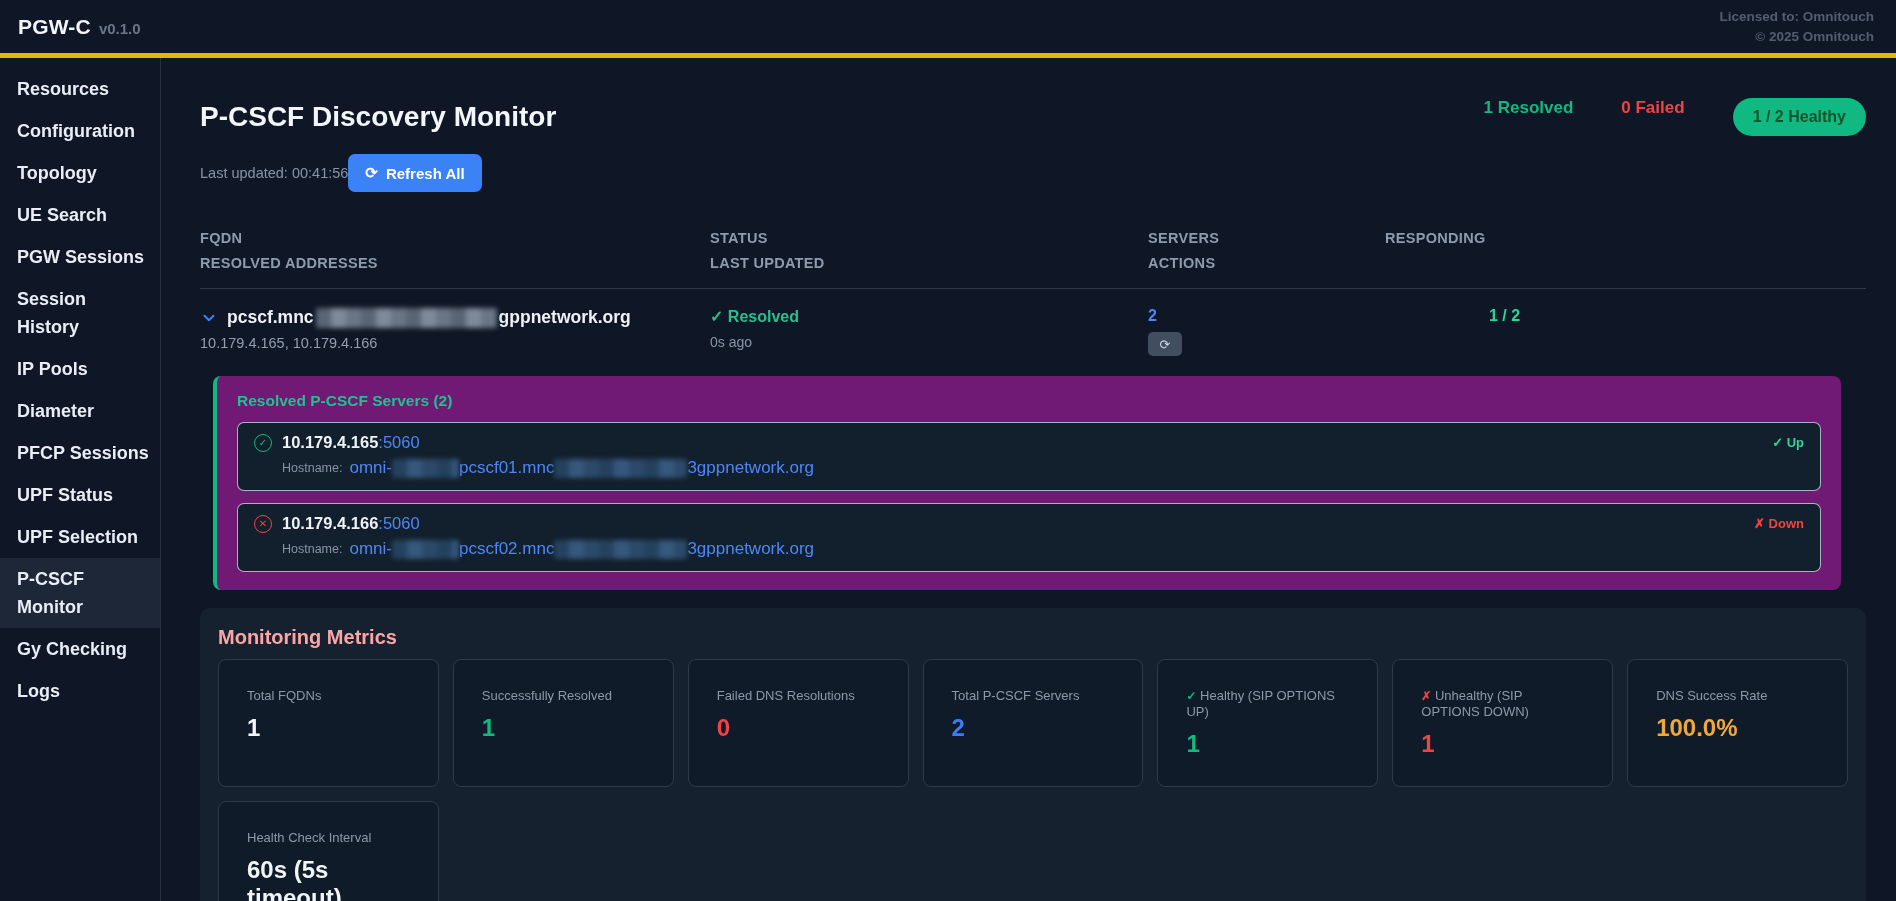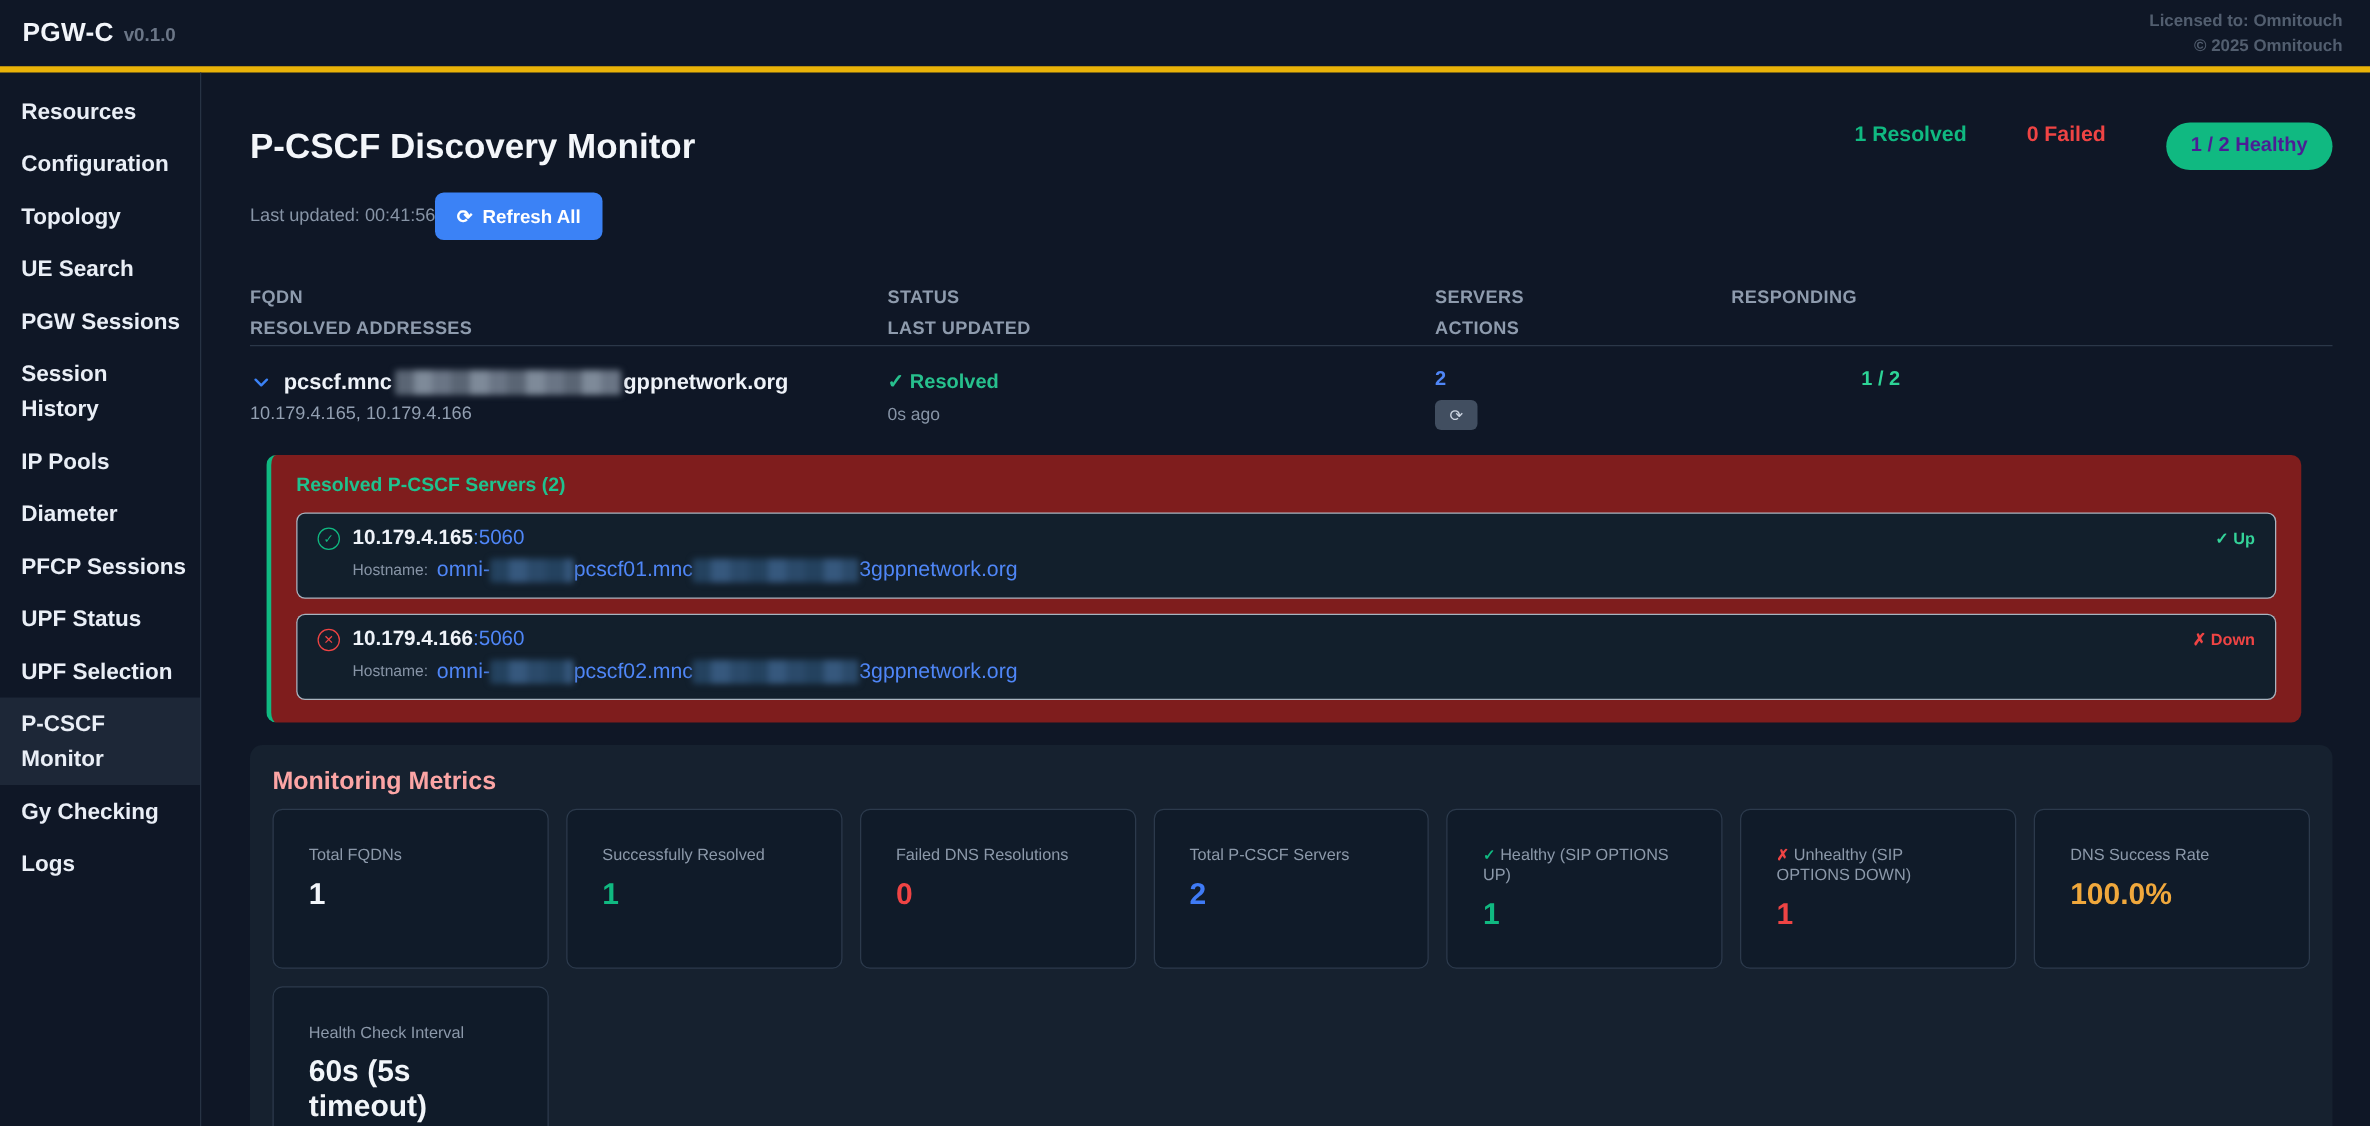--- a/index.html
+++ b/index.html
@@ -22,46 +22,46 @@
   .nav-item { padding:7px 10px 7px 17px; line-height:28px; cursor:pointer; }
   .nav-item.active { background:#1d2737; }
 
   
   .main { flex:1; padding:40px 30px 0 39px; min-width:0; }
   .hrow { display:flex; justify-content:space-between; align-items:center; }
   h1 { font-size:28px; font-weight:bold; color:#f3f6fa; }
   .stats { display:flex; align-items:flex-start; gap:48px; }
   .stat-res { color:#10b981; font-weight:bold; font-size:17px; }
   .stat-fail { color:#ef4444; font-weight:bold; font-size:17px; }
-  .badge { background:#10b981; color:#4c1d95; font-weight:bold; font-size:16px;
+  .badge { background:#10b981; color:#14532d; font-weight:bold; font-size:16px;
            padding:10px 20px; border-radius:20px; }
   .hrow2 { display:flex; align-items:center; margin-top:18px; }
   .updated { color:#8794a6; font-size:14.5px; }
   .btn-refresh { background:#3b82f6; color:#fff; font-weight:bold; font-size:15px;
                  padding:10px 17px; border-radius:7px; border:none; display:flex; gap:8px;
                  align-items:center; cursor:pointer; font-family:inherit; }
 
   
   .thead { display:grid; grid-template-columns:510px 438px 237px 1fr; margin-top:34px;
-           border-bottom:1px solid #2b3748; color:#8e9bad;
+           padding-bottom:12px; border-bottom:1px solid #2b3748; color:#8e9bad;
            font-weight:bold; font-size:14.5px; letter-spacing:0.3px; line-height:25px; }
   .thead span { display:block; }
   .trow { display:grid; grid-template-columns:510px 438px 237px 1fr; padding-top:18px; }
   .fqdn-line { display:flex; gap:9px; cursor:pointer; }
   .fqdn { font-size:17.5px; font-weight:bold; color:#eef2f8; white-space:nowrap; }
   .ips { margin-top:7px; color:#929fb1; font-size:14.5px; }
   .st-res { color:#27c08d; font-size:16px; font-weight:600; }
   .age { margin-top:8px; color:#8794a6; font-size:14px; }
   .srv-count { color:#4f86f7; font-size:16px; font-weight:bold; }
   .btn-mini { margin-top:7px; width:34px; height:24px; background:#414e60; border:none;
               border-radius:5px; color:#ccd5e1; font-size:13px; cursor:pointer; display:block; }
   .resp { color:#2dd496; font-size:16px; font-weight:600; padding-left:104px; }
 
   
-  .xpanel { margin:20px 25px 0 13px; background:#7f1d1d; border-left:4px solid #10b981;
+  .xpanel { margin:20px 25px 0 13px; background:#701a75; border-left:4px solid #10b981;
             border-radius:8px; padding:16px 20px 18px; }
   .xtitle { color:#1fc28e; font-size:15.5px; font-weight:600; margin-bottom:12px; }
   .scard { background:#121f2c; border:1px solid rgba(206,217,229,0.8); border-radius:7px;
            padding:10px 16px 12px; margin-bottom:12px; }
   .scard:last-child { margin-bottom:0; }
   .srow1 { display:flex; align-items:center; gap:10px; }
   .cicon { width:18px; height:18px; border-radius:50%; font-size:10px; display:flex;
            align-items:center; justify-content:center; flex-shrink:0; }
   .cicon.green { border:1.5px solid #10b981; color:#10b981; }
   .cicon.red { border:1.5px solid #ef4444; color:#ef4444; }

